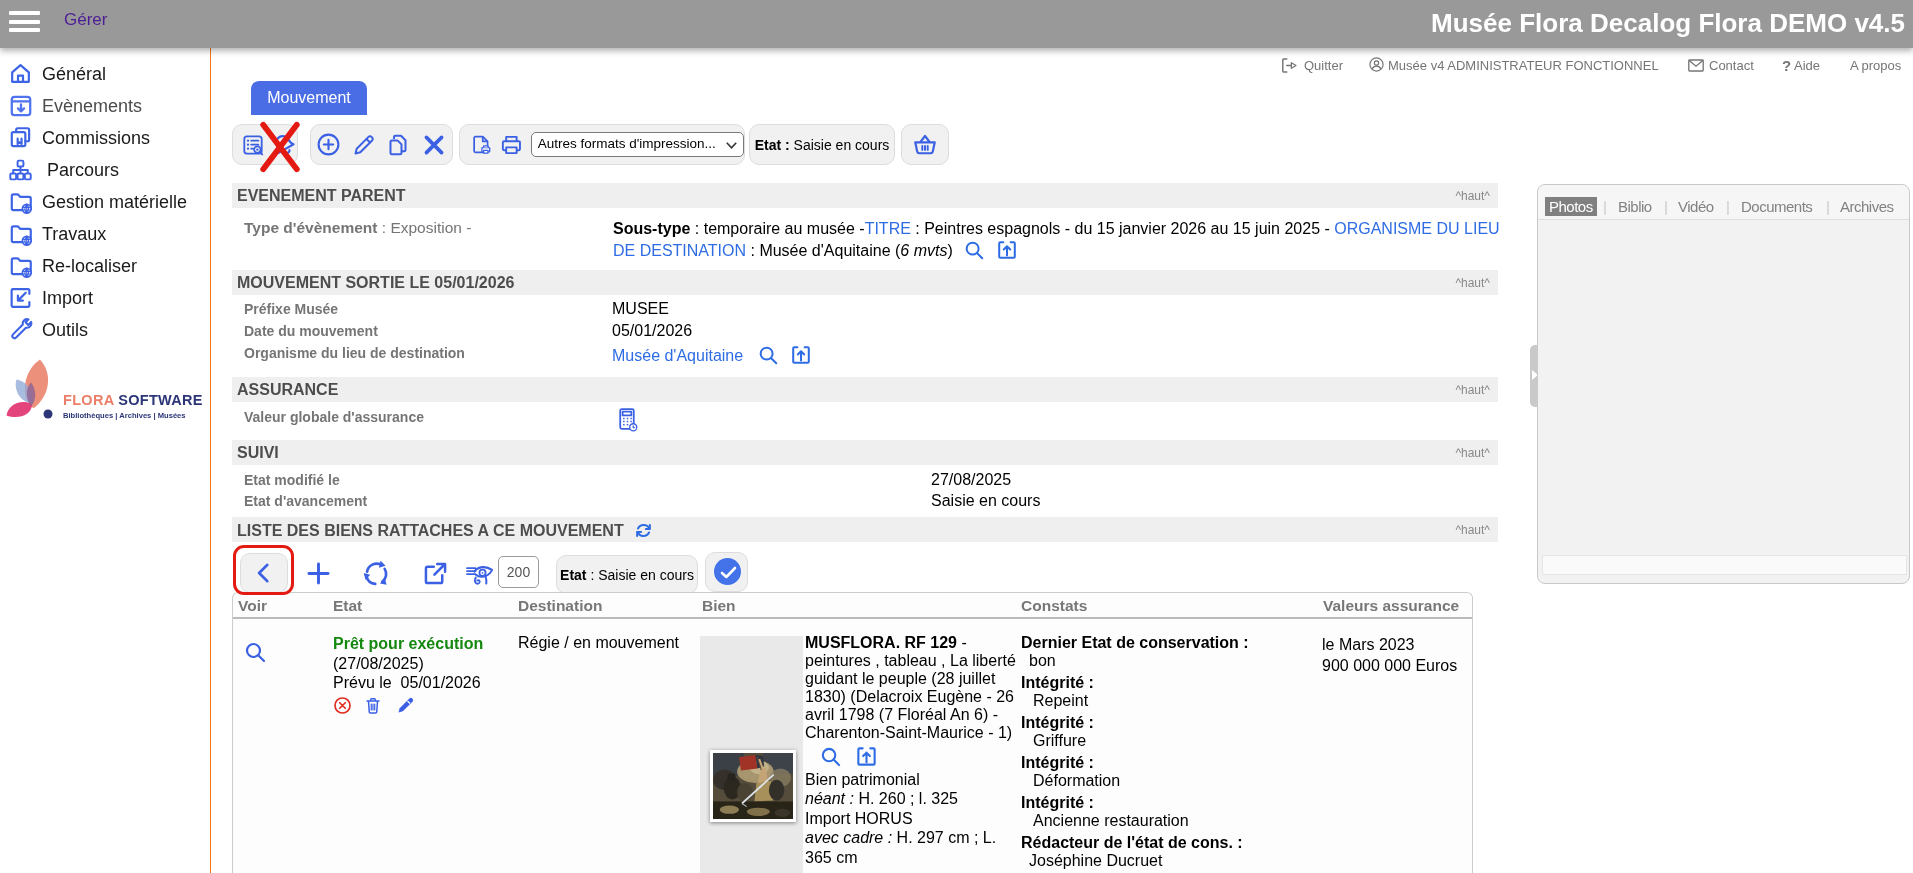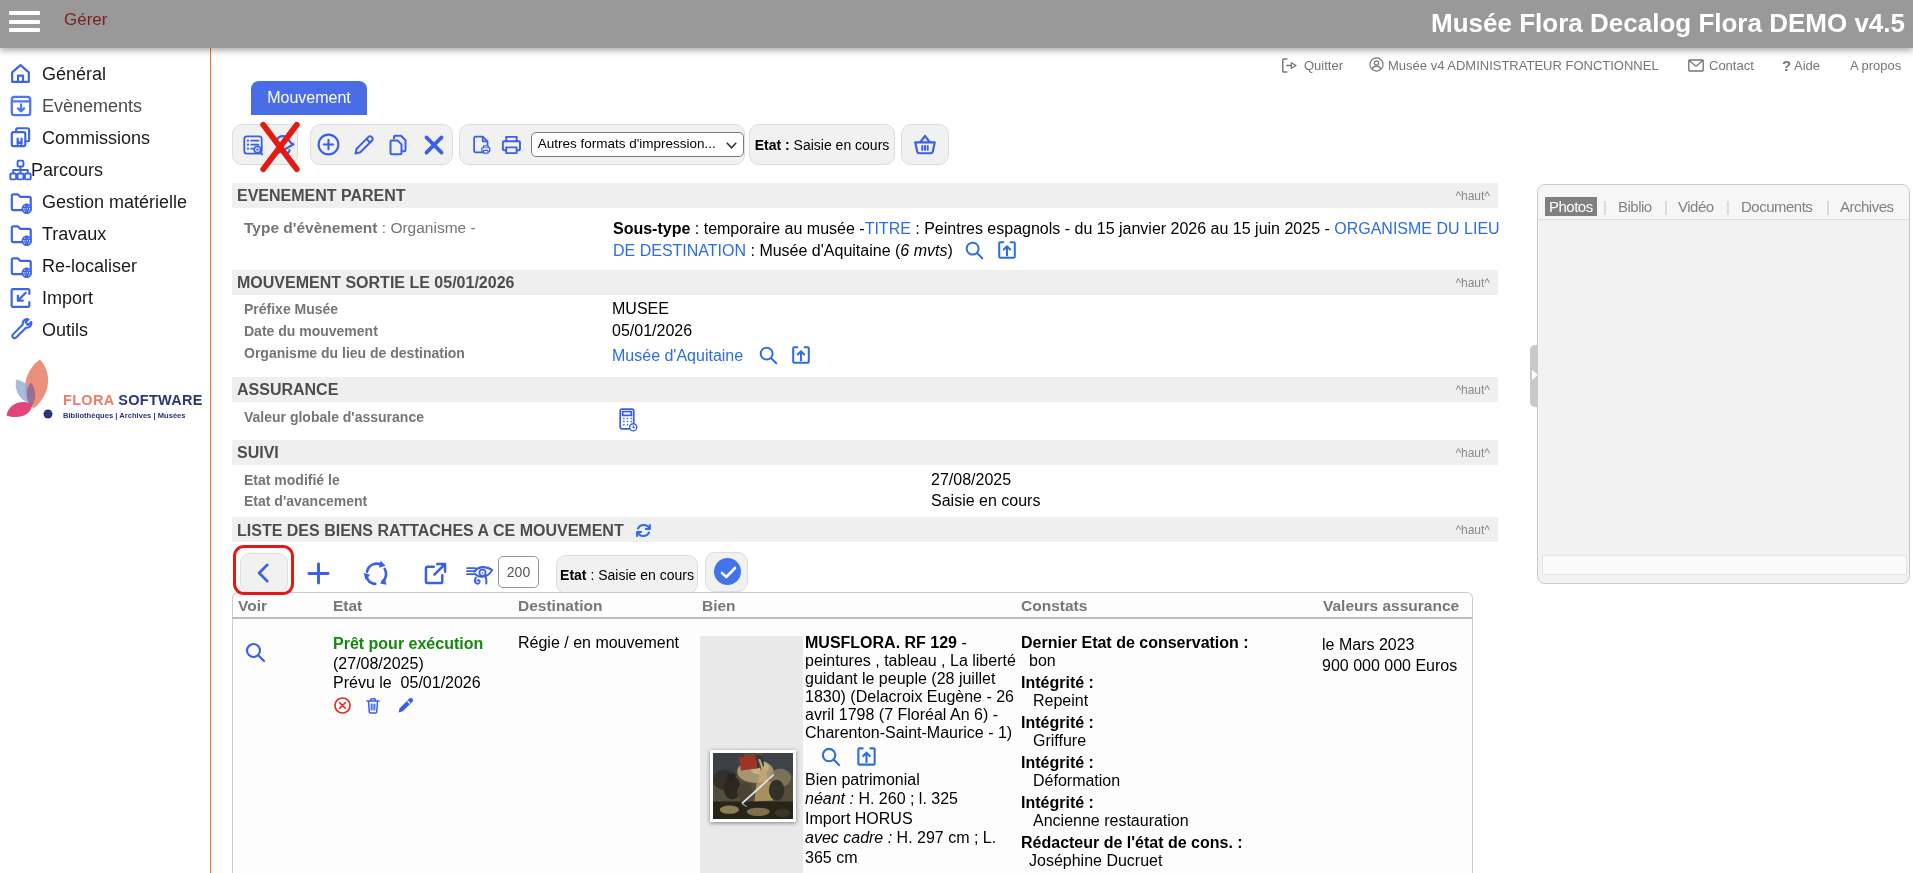--- a/index.html
+++ b/index.html
@@ -4,21 +4,21 @@
 <style>
 * { margin:0; padding:0; box-sizing:border-box; }
 html,body { width:1913px; height:873px; overflow:hidden; background:#fff;
   font-family:"Liberation Sans", sans-serif; }
 .abs { position:absolute; }
 
 #topbar { position:absolute; left:0; top:0; width:1913px; height:48px;
   background:#999; box-shadow:0 3px 6px rgba(0,0,0,.30); z-index:5; }
 #burger { position:absolute; left:9px; top:11px; width:31px; height:24px; }
 #burger div { height:4px; background:#fff; margin-bottom:4.5px; border-radius:1px;}
-#gerer { position:absolute; left:64px; top:10px; color:#7f1d1d; font-size:17px; }
+#gerer { position:absolute; left:64px; top:10px; color:#4c1d95; font-size:17px; }
 #apptitle { position:absolute; right:8px; top:8px; color:#fff; font-size:26px;
   font-weight:bold;}
 
 #sidebar { position:absolute; left:0; top:48px; width:211px; height:825px;
   border-right:1px solid #f97316; background:#fff; z-index:2;}
 .mitem { position:absolute; left:0; width:210px; height:32px; }
 .mitem svg { position:absolute; left:8px; top:50%; transform:translateY(-50%); }
 .mitem span { position:absolute; left:42px; top:50%; transform:translateY(-50%);
   font-size:18px; color:#1a1a1a; white-space:nowrap;}
 
@@ -103,21 +103,21 @@
     <span>Commissions</span>
   </div>
   <div class="mitem" style="top:106px">
     <svg width="25" height="25" viewBox="0 0 24 24" fill="none" stroke="#3e64e6" stroke-width="1.9" stroke-linejoin="round">
         <rect x="9.2" y="3" width="5.6" height="5.6" rx="1.2"></rect>
         <rect x="2.2" y="15.4" width="5.6" height="5.6" rx="1.2"></rect>
         <rect x="9.2" y="15.4" width="5.6" height="5.6" rx="1.2"></rect>
         <rect x="16.2" y="15.4" width="5.6" height="5.6" rx="1.2"></rect>
         <path d="M12 8.6 V12 M5 15.4 V12 H19 V15.4 M12 12 V15.4"></path>
       </svg>
-    <span style="left:31px">Parcours</span>
+    <span style="left:47px">Parcours</span>
   </div>
   <div class="mitem" style="top:138px">
     <svg width="26" height="26" viewBox="0 0 24 24" fill="none" stroke="#3e64e6" stroke-width="2" stroke-linejoin="round" stroke-linecap="round">
         <path d="M3.5 18 V6.5 a1.5 1.5 0 0 1 1.5-1.5 h4.2 l2 2.2 h8.3 a1.5 1.5 0 0 1 1.5 1.5 V18 a1.5 1.5 0 0 1-1.5 1.5 H5 a1.5 1.5 0 0 1-1.5-1.5 Z"></path>
         <circle cx="17.3" cy="18.2" r="4" fill="#fff" stroke-width="1.6"></circle>
         <path stroke-width="1.1" d="M17.3 14.2 v8 M13.6 17 h7.4 M13.6 19.4 h7.4 M17.3 14.2 a5.5 5.5 0 0 1 0 8 M17.3 14.2 a5.5 5.5 0 0 0 0 8"></path>
       </svg>
     <span>Gestion matérielle</span>
   </div>
   <div class="mitem" style="top:170px">
@@ -250,21 +250,21 @@
       <path d="M8 9 L12 3.5 L16 9"></path>
       <path d="M9.5 13 v3.5 M12 13 v3.5 M14.5 13 v3.5" stroke-width="1.8"></path>
     </svg>
 </div>
 
 <div id="content">
   <div class="sechead" style="position:absolute;left:0;top:0;width:1266px">
     <span class="t">EVENEMENT PARENT</span>
       <span class="haut">^haut^</span>
   </div>
-  <div class="flabel" style="top:36px;font-size:15.5px">Type d'évènement <span style="font-weight:normal">: Organisme -</span></div>
+  <div class="flabel" style="top:36px;font-size:15.5px">Type d'évènement <span style="font-weight:normal">: Exposition -</span></div>
   <div class="fval" style="left:381px;top:35px;white-space:nowrap;line-height:21px"><b>Sous-type</b> : temporaire au musée -<a class="blue" href="#">TITRE</a> : Peintres espagnols - du 15 janvier 2026 au 15 juin 2025 - <a class="blue" href="#">ORGANISME DU LIEU</a><br>
   <a class="blue" href="#">DE DESTINATION</a> : Musée d'Aquitaine (<i>6 mvts</i>)
   <svg style="vertical-align:-5px;margin-left:6px" width="22" height="22" viewBox="0 0 24 24" fill="none" stroke="#2e6ce4" stroke-width="2.2" stroke-linecap="round">
         <circle cx="10.5" cy="10.5" r="6.5"></circle>
         <path d="M15.5 15.5 L21 21"></path>
       </svg>
   <svg style="vertical-align:-5px;margin-left:6px" width="22" height="22" viewBox="0 0 24 24" fill="none" stroke="#2e6ce4" stroke-width="2.2" stroke-linecap="round" stroke-linejoin="round">
         <path d="M8 3.5 H4.7 A1.2 1.2 0 0 0 3.5 4.7 v14.6 a1.2 1.2 0 0 0 1.2 1.2 h14.6 a1.2 1.2 0 0 0 1.2-1.2 V4.7 a1.2 1.2 0 0 0-1.2-1.2 H16"></path>
         <path d="M12 18 V8 M8.5 11.5 L12 8 l3.5 3.5"></path>
       </svg>

